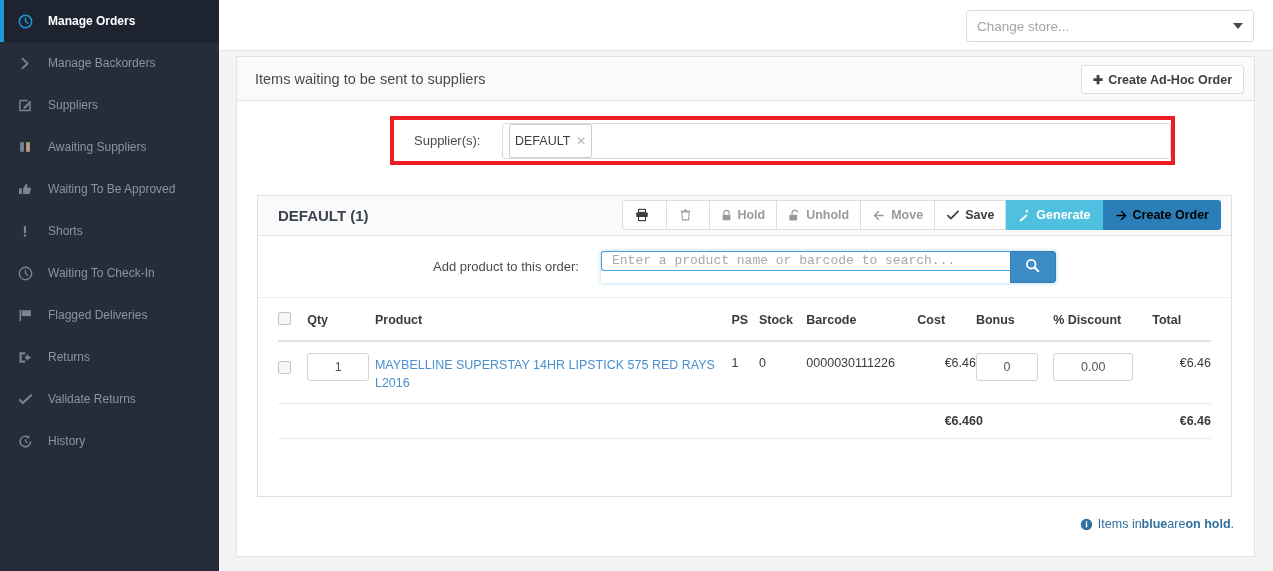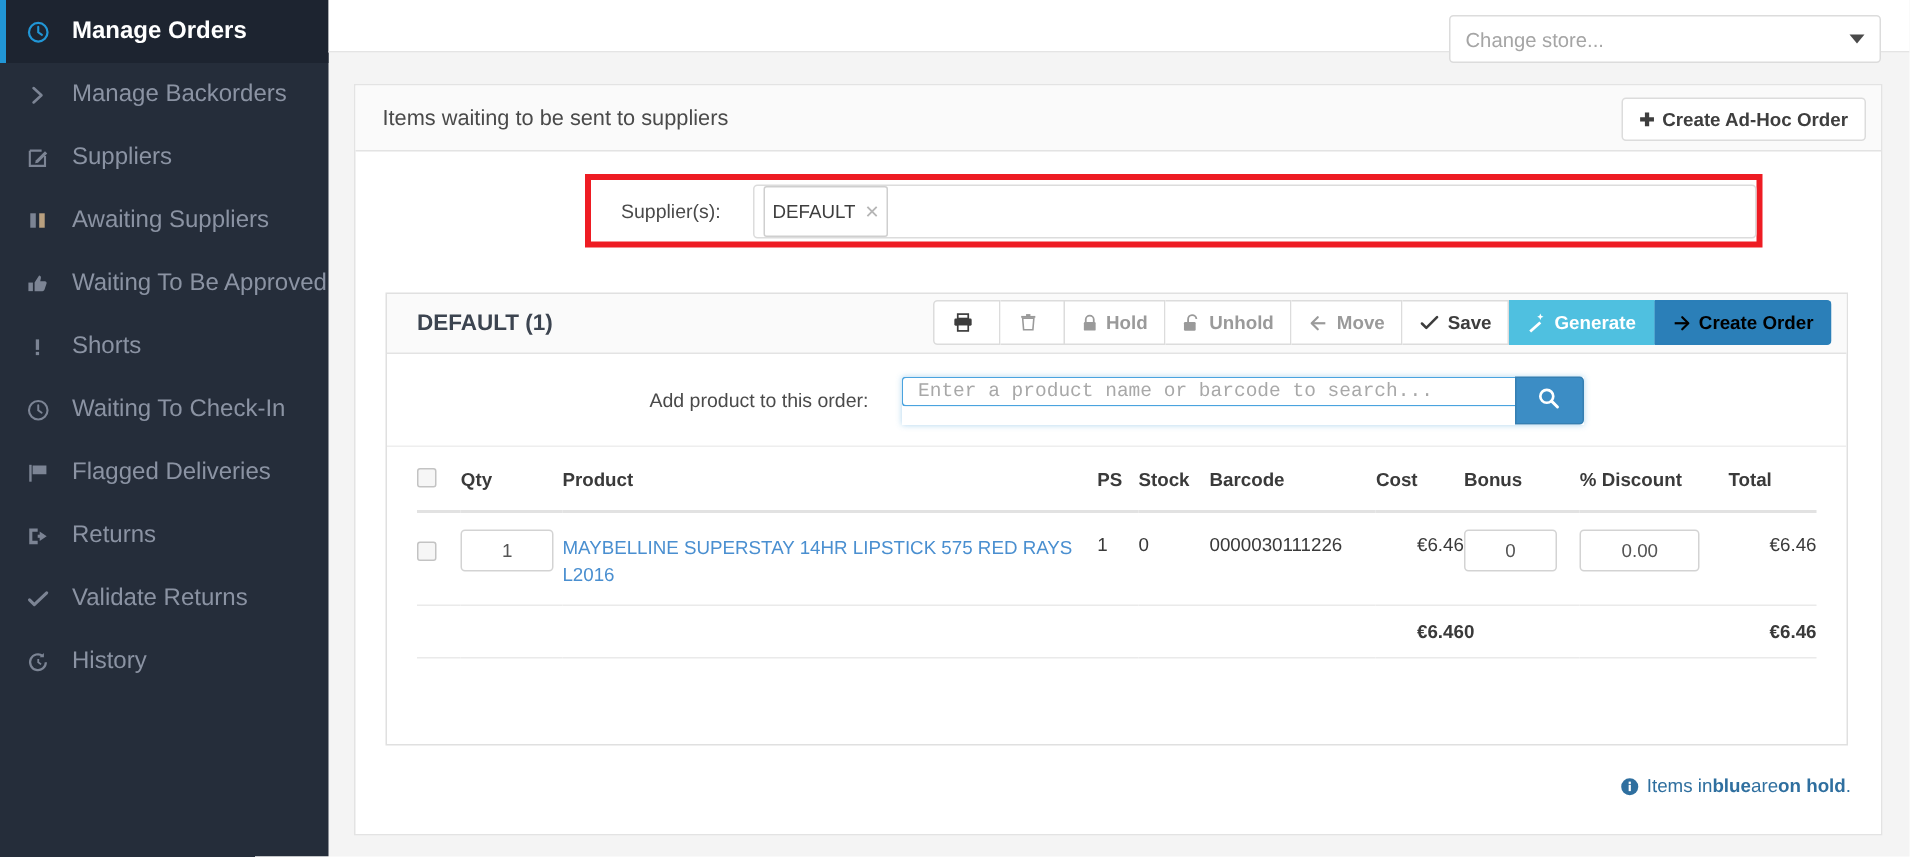--- a/index.html
+++ b/index.html
@@ -18,21 +18,21 @@
   #sidebar {
     position: absolute; left: 0; top: 0;
     width: 219px; height: 571px;
     background: #252d3a;
   }
   .nav-item {
     position: relative;
     height: 42px;
     display: flex; align-items: center;
     color: #8b93a3;
-    font-size: 16px;
+    font-size: 12px;
     cursor: pointer;
     padding-left: 18px;
   }
   .nav-item.active {
     background: #1d2430;
     color: #ffffff;
     font-weight: bold;
   }
   .nav-item.active::before {
     content: "";
@@ -50,21 +50,21 @@
   .nav-ico svg { display: block; }
   .nav-label { white-space: nowrap; }
 
   
   #main {
     position: absolute; left: 219px; top: 0;
     width: 1054px; height: 571px;
   }
   #topbar {
     position: absolute; left: 0; top: 0;
-    width: 1054px; height: 35px;
+    width: 1054px; height: 51px;
     background: #ffffff;
     border-bottom: 1px solid #e4e4e4;
   }
   #store-select {
     position: absolute; right: 19px; top: 10px;
     width: 288px; height: 32px;
     border: 1px solid #dcdcdc;
     border-radius: 3px;
     background: #fff;
     display: flex; align-items: center;

